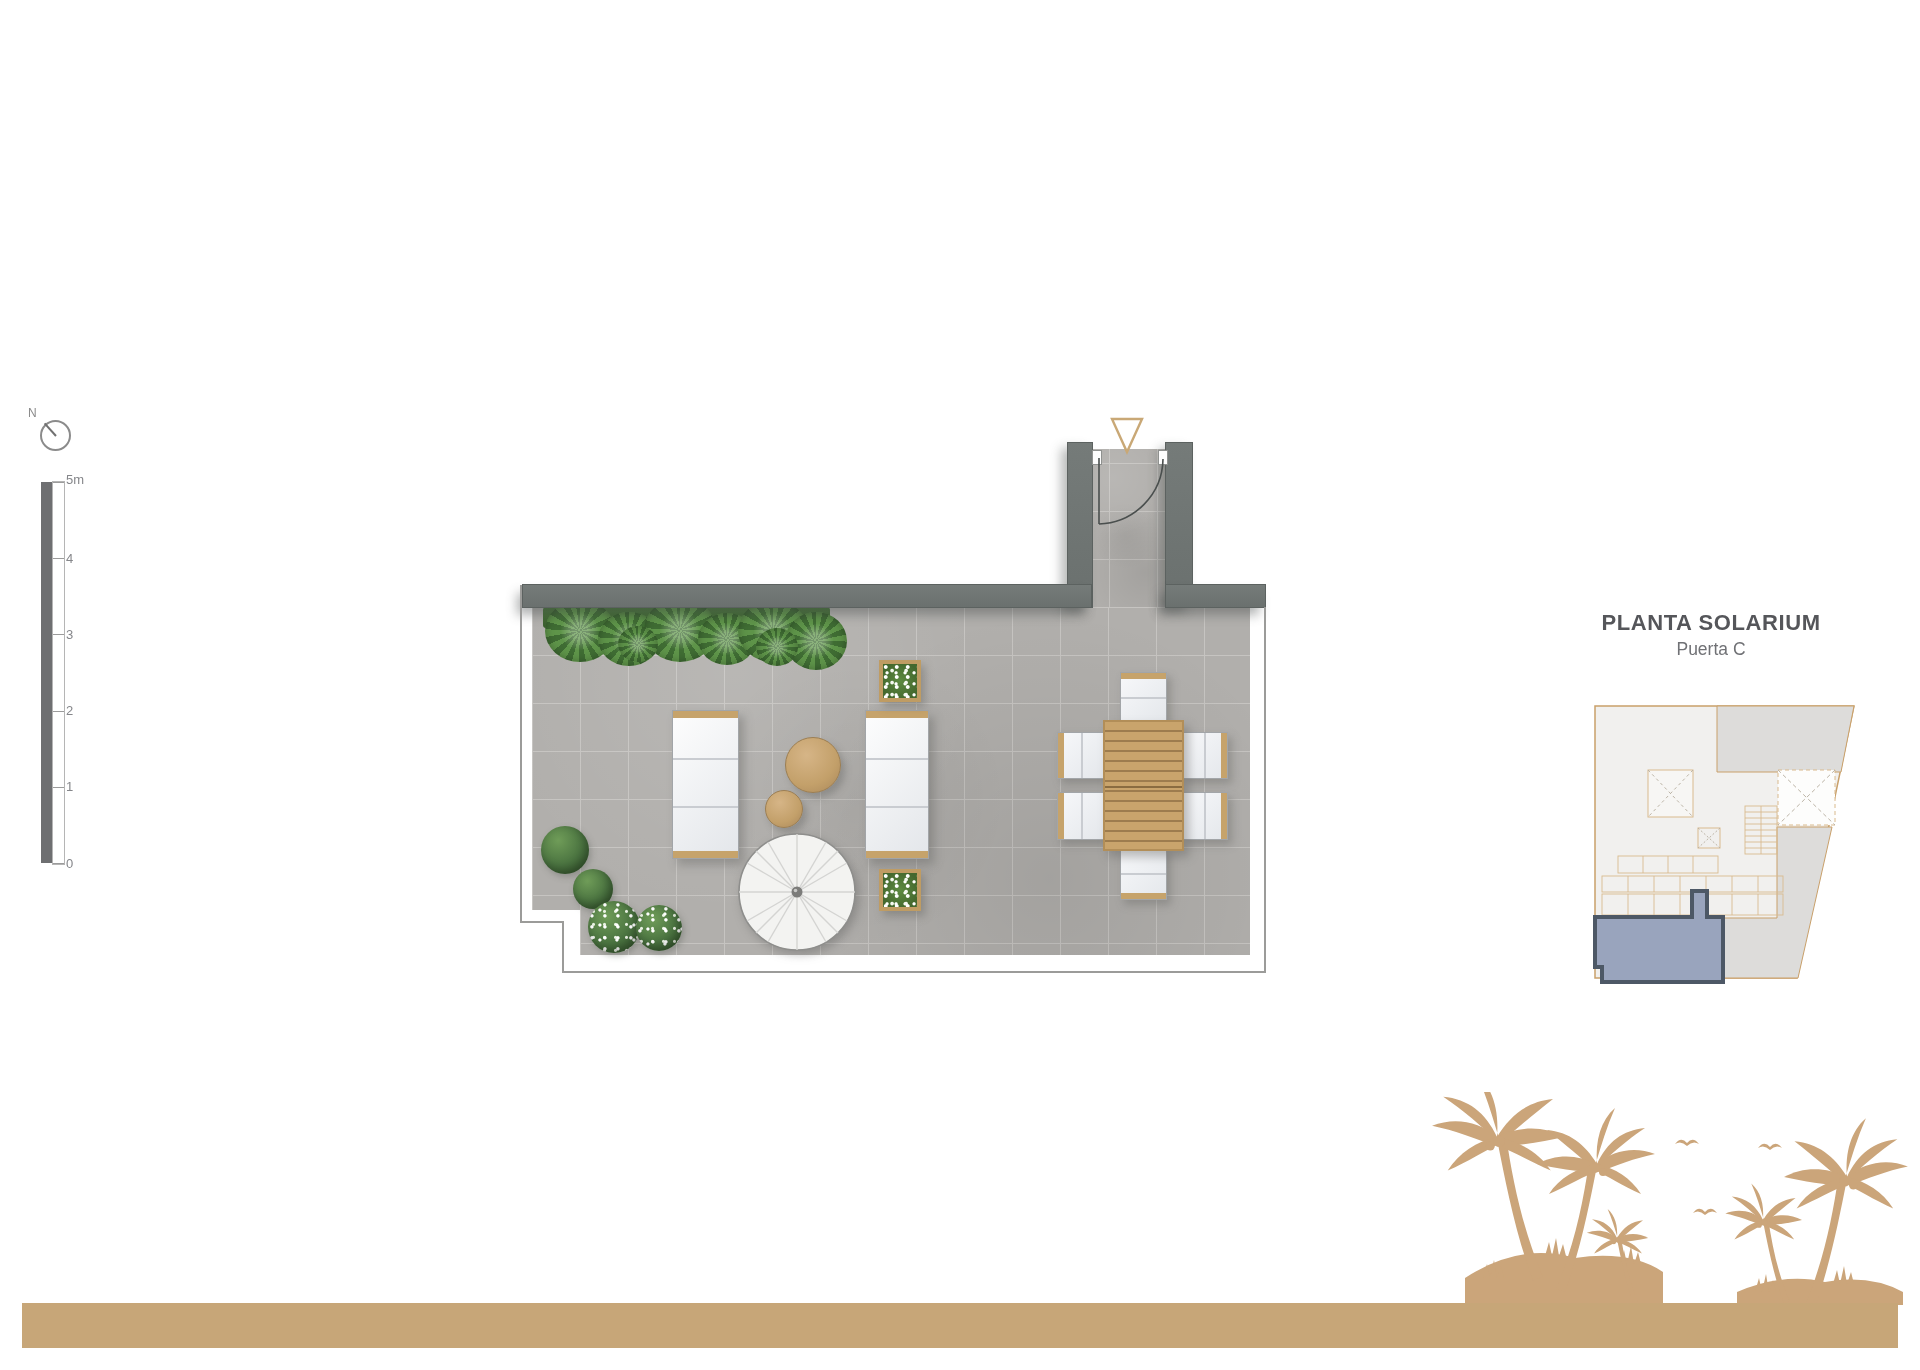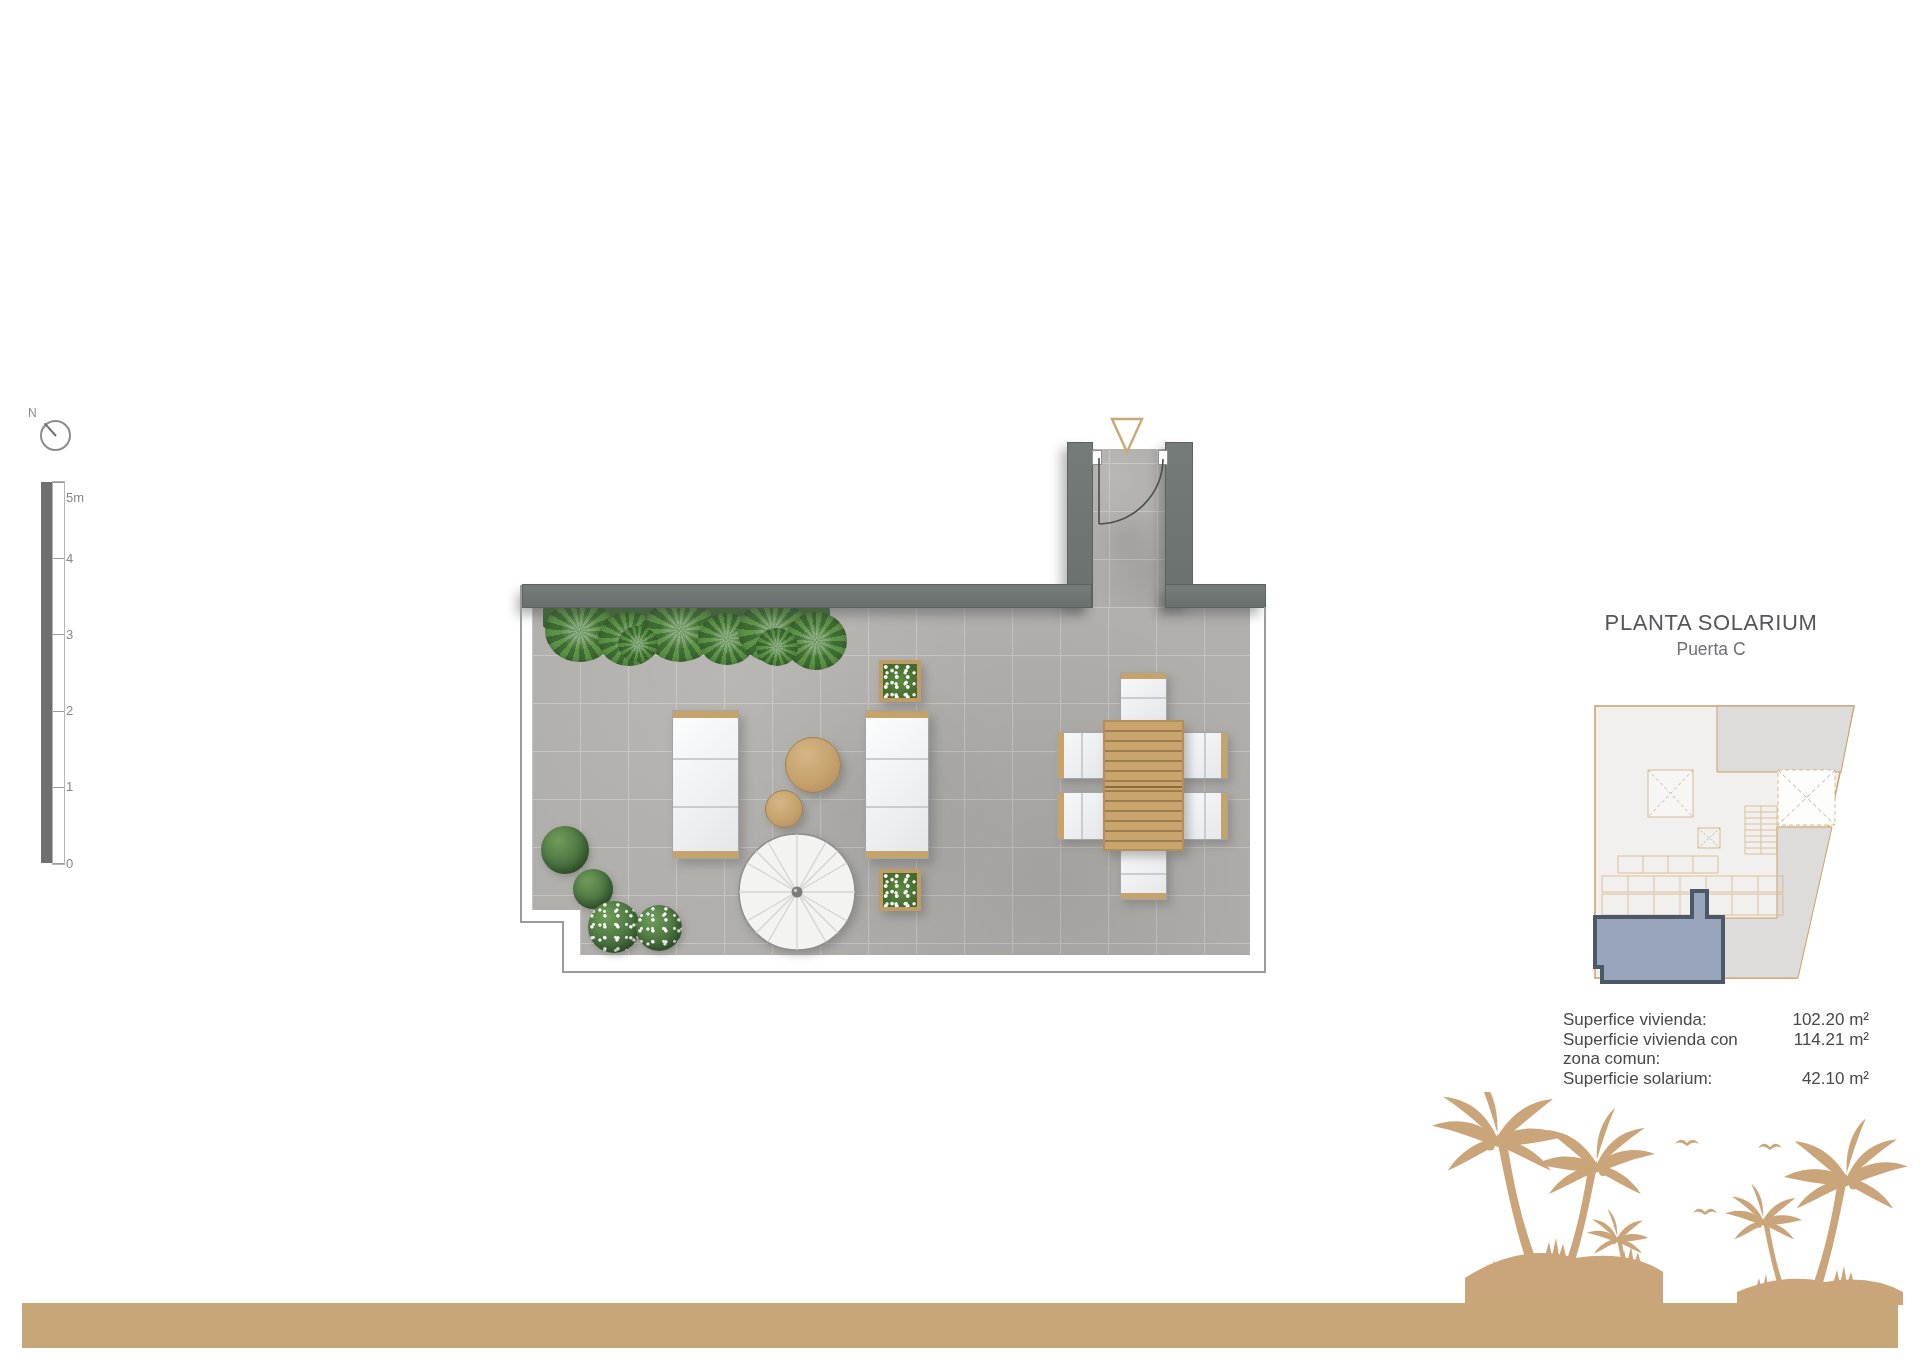--- a/index.html
+++ b/index.html
@@ -73,21 +73,21 @@
   .chair .cap{position:absolute;background:#c6a36b;}
   .chair .seam{position:absolute;background:#c9ccd1;}
   .wood-table{background:repeating-linear-gradient(180deg,#c9a46c 0 8px,#9d7c4e 8px 10px);
     border:2px solid #b28e58;box-shadow:5px 6px 9px rgba(95,95,92,.40);}
   .wood-table .mid{position:absolute;left:0;right:0;top:50%;height:2px;background:#8a6c41;}
   .round-table{border-radius:50%;border:1px solid #9c7e52;
     background:radial-gradient(circle at 38% 32%,#d6b587,#c3a06a 60%,#a9875a);
     box-shadow:4px 5px 7px rgba(95,95,92,.38);}
 
   
-  .panel-title{font-size:22px;font-weight:normal;letter-spacing:.6px;color:#55565a;text-align:center;}
+  .panel-title{font-size:22px;font-weight:bold;letter-spacing:.6px;color:#55565a;text-align:center;}
   .panel-subtitle{font-size:17.5px;color:#707175;text-align:center;}
   .area-grid{width:306px;font-size:17px;color:#48484a;line-height:19.5px;}
   .area-row{display:flex;}
   .area-label{width:206px;}
   .area-value{width:100px;text-align:right;}
 
   
   .footer-bar{background:#c7a678;color:rgba(255,255,255,.95);font-size:10.5px;line-height:13px;
     text-align:center;display:flex;flex-direction:column;justify-content:center;letter-spacing:.2px;}
 </style>
@@ -96,21 +96,21 @@
 
 <div class="canvas">
 
   <div class="abs compass-n" style="left:28px;top:406px;">N</div>
   <div class="abs compass-circle" style="left:40px;top:420px;">
     <div class="compass-needle"></div>
   </div>
 
   <div class="abs scalebar-bar" style="left:41px;top:482px;"></div>
   <div class="abs scalebar-strip" style="left:52px;top:481px;"></div>
-  <div class="abs scalebar-label" style="left:66px;top:490px;">5m</div>
+  <div class="abs scalebar-label" style="left:66px;top:472px;">5m</div>
   <div class="abs scalebar-label" style="left:66px;top:551px;">4</div>
   <div class="abs scalebar-label" style="left:66px;top:627px;">3</div>
   <div class="abs scalebar-label" style="left:66px;top:703px;">2</div>
   <div class="abs scalebar-label" style="left:66px;top:779px;">1</div>
   <div class="abs scalebar-label" style="left:66px;top:856px;">0</div>
 
   <div class="abs floor" style="left:1092px;top:449px;width:74px;height:158px;background-position:0 0,0 0,0 0,-31px 14px,-31px 14px;"></div>
 
   <div class="abs floor floor-main" style="left:532px;top:607px;width:718px;height:348px;"></div>
 
@@ -233,34 +233,20 @@
       <rect x="1618" y="856" width="100" height="17"></rect>
       <path d="M1643,856 v17 M1668,856 v17 M1693,856 v17"></path>
       <rect x="1602" y="876" width="181" height="16"></rect>
       <path d="M1628,876 v16 M1654,876 v16 M1680,876 v16 M1706,876 v16 M1732,876 v16 M1758,876 v16"></path>
       <rect x="1602" y="894" width="181" height="21"></rect>
       <path d="M1628,894 v21 M1654,894 v21 M1680,894 v21 M1706,894 v21 M1732,894 v21 M1758,894 v21"></path>
     </g>
     <path d="M1595,917 L1692,917 L1692,891 L1707,891 L1707,917 L1723,917 L1723,982 L1602,982 L1602,967 L1595,967 Z" fill="#99a4bd" stroke="#4d5866" stroke-width="4"></path>
   </svg>
 
-  <div class="abs area-grid" style="left:1563px;top:1010px;">
-    <div class="area-row">
-      <div class="area-label">Superfice vivienda:</div>
-      <div class="area-value">102.20 m²</div>
-    </div>
-    <div class="area-row">
-      <div class="area-label">Superficie vivienda con zona comun:</div>
-      <div class="area-value">114.21 m²</div>
-    </div>
-    <div class="area-row">
-      <div class="area-label">Superficie solarium:</div>
-      <div class="area-value">42.10 m²</div>
-    </div>
-  </div>
 
   <svg class="abs" style="left:1425px;top:1092px;" width="485" height="213" viewBox="0 0 485 213">
     <defs>
       <g id="palm">
 
         <path d="M0,2 C8,42 16,84 32,128 L41,125 C23,82 14,40 8,-2 Z"></path>
 
         <g>
           <path d="M0,0 C-16,-14 -38,-18 -58,-10 C-38,-6 -18,2 -2,8 Z"></path>
           <path d="M0,0 C-10,-22 -26,-34 -48,-36 C-30,-24 -14,-10 0,4 Z"></path>

